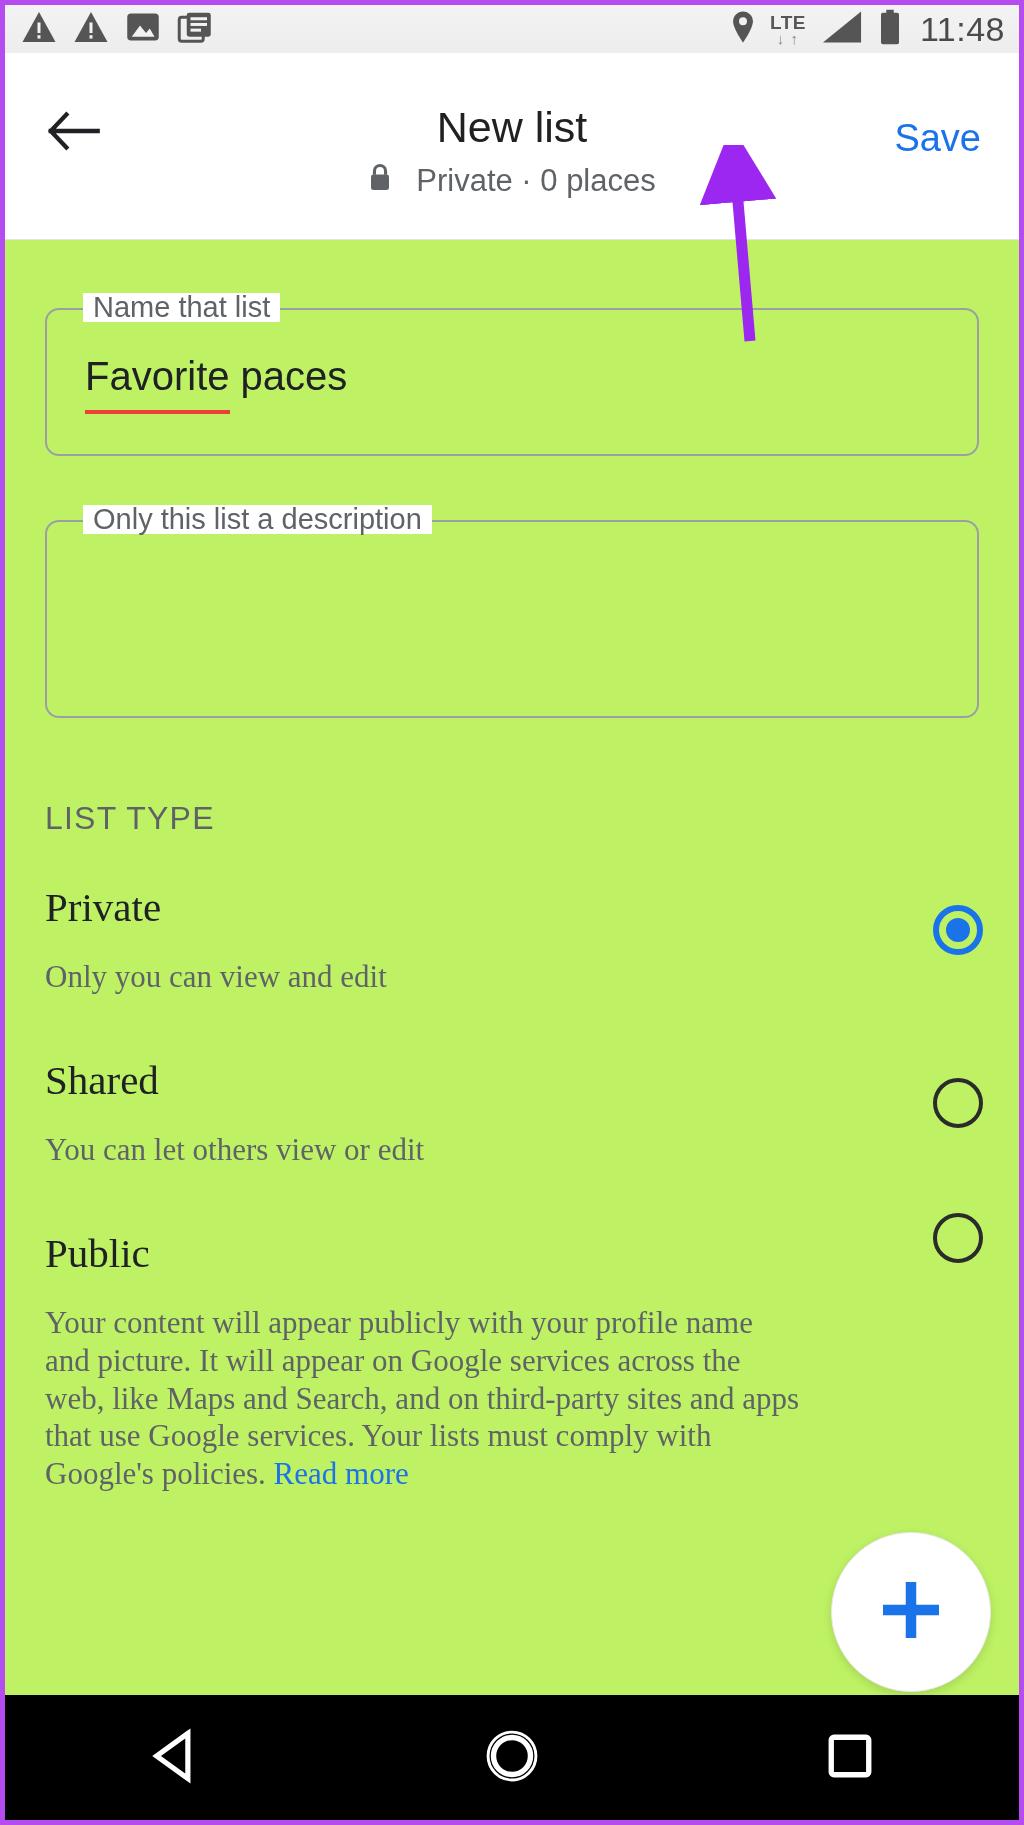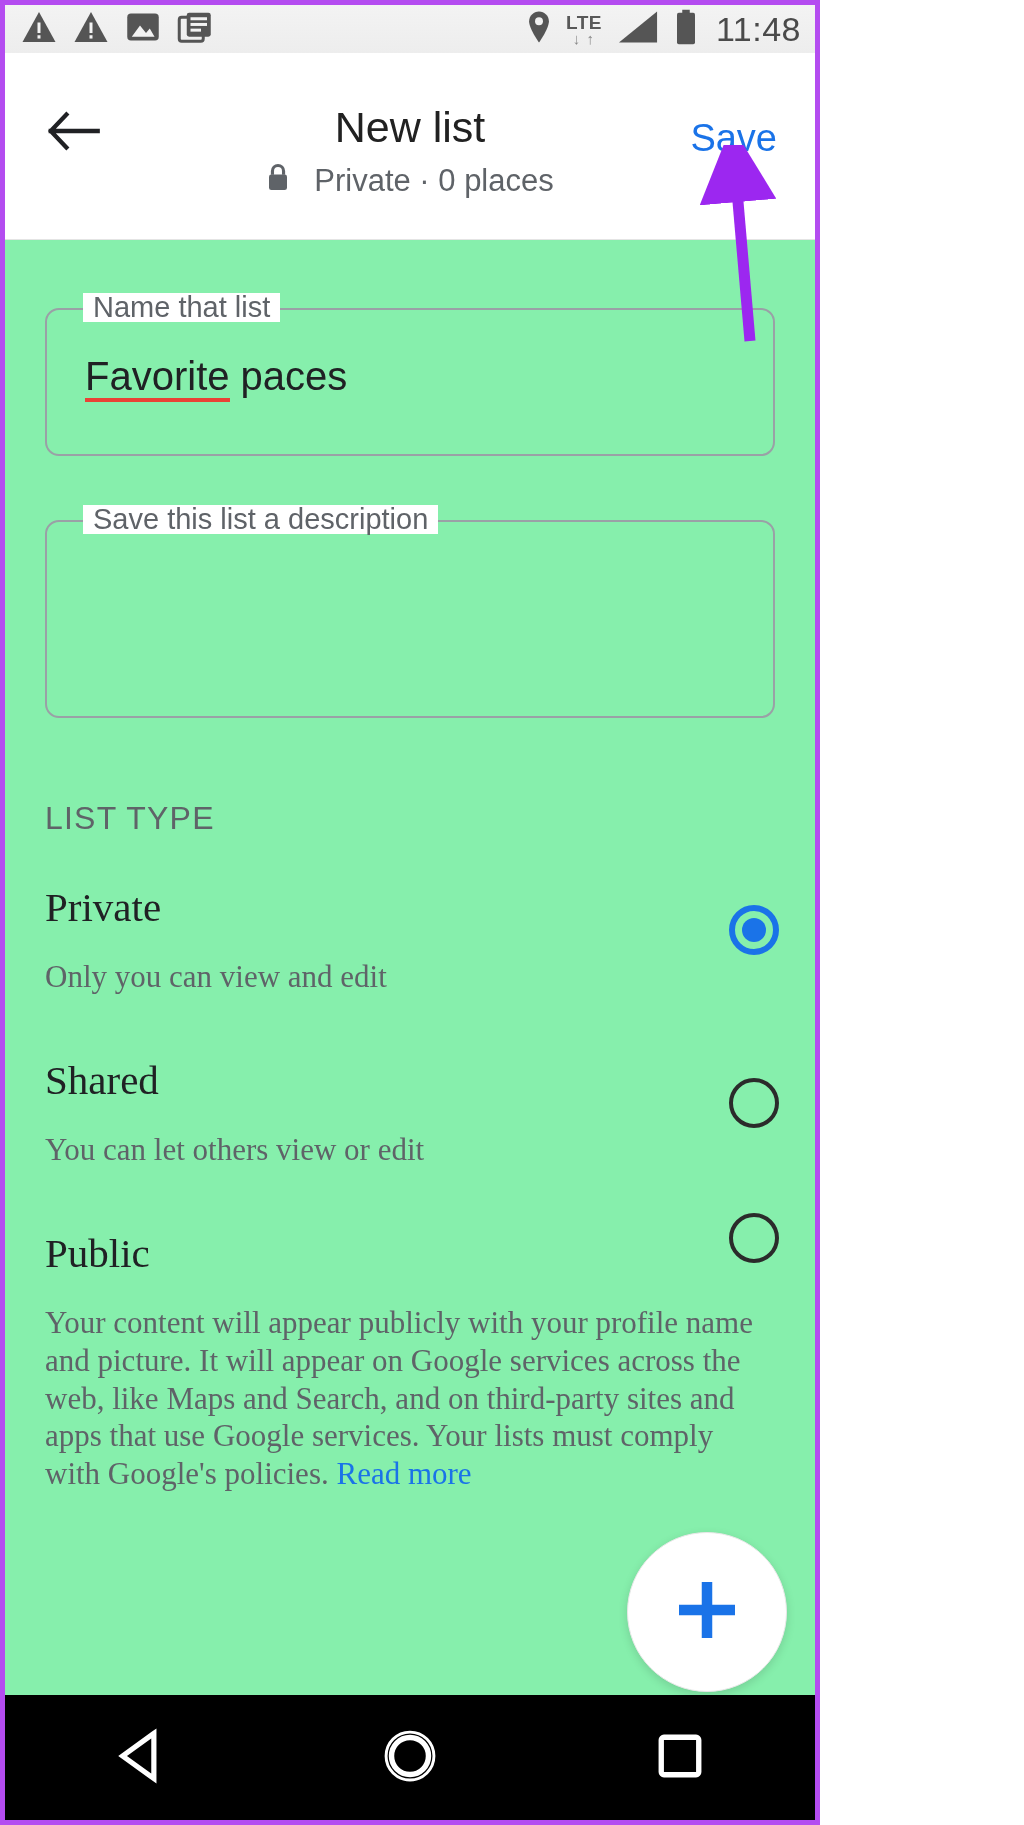--- a/index.html
+++ b/index.html
@@ -8,28 +8,28 @@
     padding: 0;
     background: #ffffff;
   }
   body {
     font-family: "Liberation Sans", sans-serif;
     -webkit-font-smoothing: antialiased;
   }
 
   .device {
     position: relative;
-    width: 820px;
+    width: 1024px;
     height: 1825px;
     box-sizing: border-box;
     border-left: 5px solid #b44cf0;
     border-right: 5px solid #b44cf0;
     border-top: 5px solid #b44cf0;
     border-bottom: 5px solid #b44cf0;
-    background: #86efac;
+    background: #bef264;
     overflow: hidden;
   }
 
   
   .statusbar {
     position: relative;
     height: 48px;
     background: linear-gradient(#f3f3f3, #ededed);
     display: flex;
     align-items: center;
@@ -170,21 +170,21 @@
     color: #202124;
   }
   .field.desc .field-value { top: 36px; }
 
   .spell {
     background-image: linear-gradient(to right,
       #ea4335 0, #ea4335 100%);
     background-repeat: repeat-x;
     background-size: 100% 4px;
     background-position: 0 100%;
-    padding-bottom: 4px;
+    padding-bottom: 16px;
   }
 
   
   .section-header {
     margin: 82px 0 0 40px;
     font-size: 32px;
     color: #5f6368;
     letter-spacing: 1.2px;
   }
 
@@ -383,21 +383,21 @@
   </svg>
 
   <div class="content">
 
     <div class="field name">
       <span class="field-label">Name that list</span>
       <span class="field-value"><span class="spell">Favorite</span><span> paces</span></span>
     </div>
 
     <div class="field desc">
-      <span class="field-label">Save this list a description</span>
+      <span class="field-label">Only this list a description</span>
     </div>
 
     <div class="section-header">LIST TYPE</div>
 
     <div class="option-row private">
       <div class="option-title">Private</div>
       <div class="option-desc">Only you can view and edit</div>
       <span class="radio on"></span>
     </div>
 

